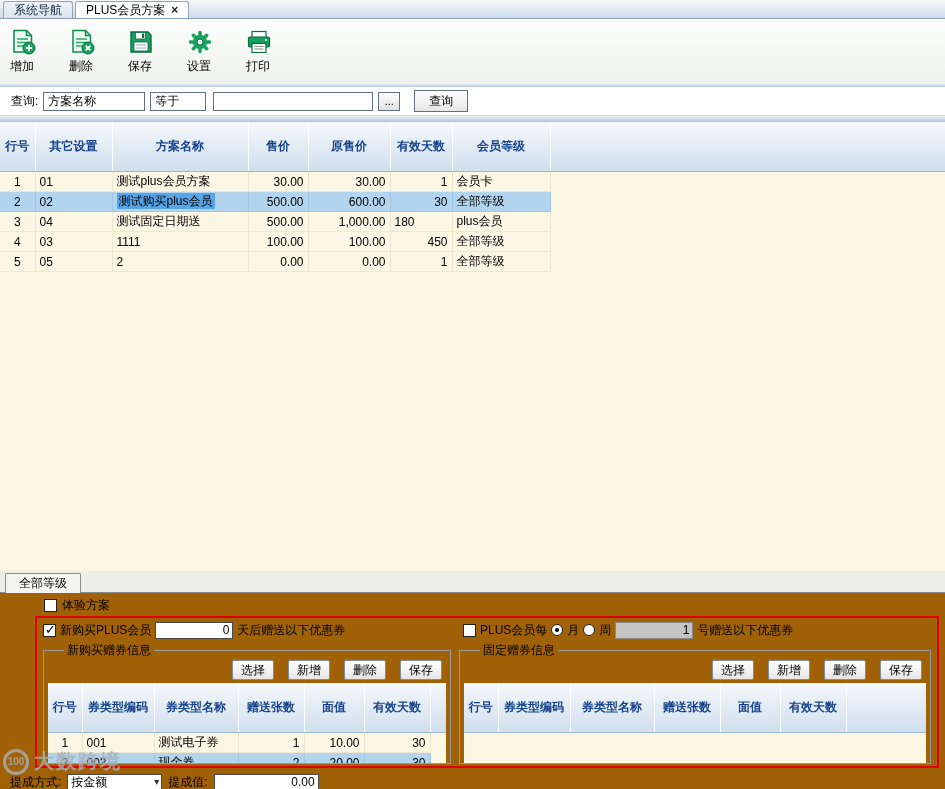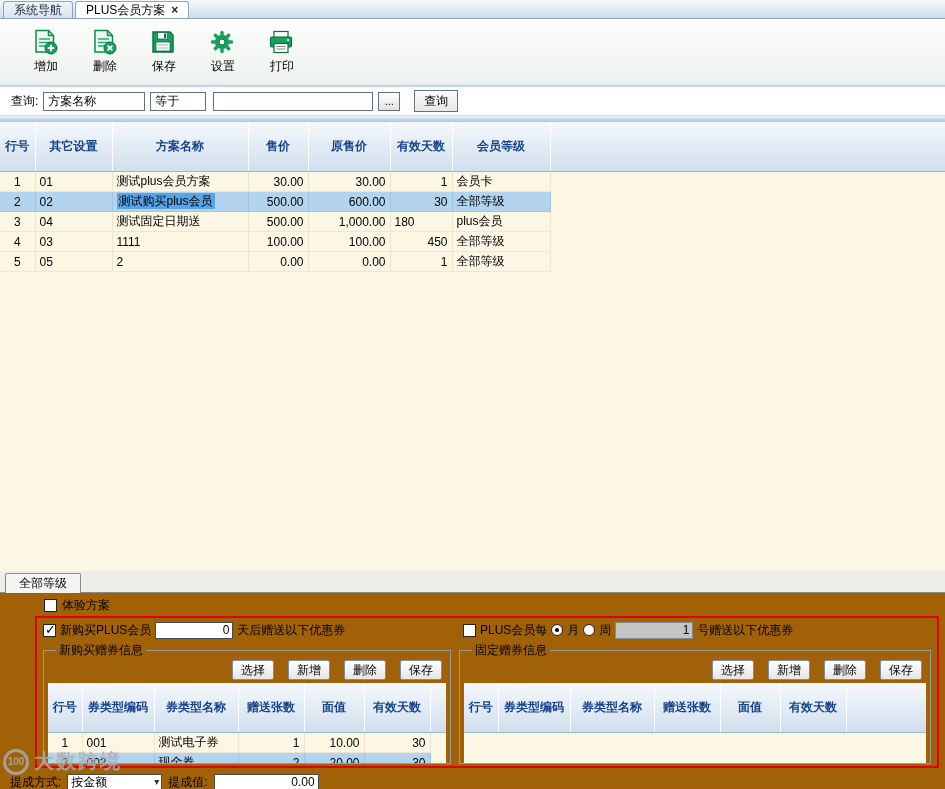--- a/index.html
+++ b/index.html
@@ -8,33 +8,33 @@
   .app { position:relative; width:945px; height:789px; background:#fff; overflow:hidden; }
 
   
   .tabbar { height:19px; background:linear-gradient(#f5f9fc,#cedcea); border-bottom:1px solid #8ca0b8; display:flex; align-items:flex-end; padding-left:3px; }
   .tab { height:17px; display:flex; align-items:center; gap:6px; padding:0 10px; border:1px solid #93a5b8; border-bottom:none; border-radius:3px 3px 0 0; background:linear-gradient(#eef3f8,#d9e3ee); margin-right:2px; color:#17293c; white-space:nowrap; }
   .tab.active { background:#fff; color:#000; }
   .tab-close { font-weight:bold; color:#222; font-size:12px; line-height:1; }
 
   
   .toolbar { height:65px; background:linear-gradient(#fcfdfc,#eef2ee); display:flex; align-items:center; gap:9px; padding-left:9px; }
-  .tool-btn { width:50px; height:58px; display:flex; flex-direction:column; align-items:flex-end; justify-content:center; gap:3px; border:1px solid transparent; border-radius:2px; cursor:pointer; }
+  .tool-btn { width:50px; height:58px; display:flex; flex-direction:column; align-items:flex-start; justify-content:center; gap:3px; border:1px solid transparent; border-radius:2px; cursor:pointer; }
   .tool-icon { width:26px; height:26px; display:block; }
   .tool-label { font-size:12px; }
   .hsep { height:3px; background:linear-gradient(#e4edf4,#b7c9db); }
 
   
   .query-bar { height:28px; background:#fff; display:flex; align-items:center; gap:5px; padding-left:11px; }
   .q-input { height:19px; border:1px solid #63707d; background:#fff; display:flex; align-items:center; padding:0 4px; overflow:hidden; white-space:nowrap; }
   .q-field { width:102px; }
   .q-op { width:56px; }
   .q-keyword { width:160px; margin-left:2px; }
   .q-browse { width:22px; height:19px; border:1px solid #63707d; background:linear-gradient(#ffffff,#e2e2e2); font-size:11px; line-height:1; cursor:pointer; }
-  .q-search { width:44px; height:22px; margin-left:9px; border:1px solid #63707d; background:linear-gradient(#fdfdfd,#e7e7e7); font-size:12px; font-family:inherit; cursor:pointer; }
+  .q-search { width:54px; height:22px; margin-left:9px; border:1px solid #63707d; background:linear-gradient(#fdfdfd,#e7e7e7); font-size:12px; font-family:inherit; cursor:pointer; }
   .blue-band { height:7px; background:linear-gradient(#eef4fa,#a9c3dd); border-top:1px solid #cfdeed; }
 
   
   .grid-wrap { height:449px; background:#fcf6e5; overflow:hidden; }
   table.grid { border-collapse:collapse; width:100%; table-layout:fixed; font-size:12px; }
   table.grid th { height:18px; background:linear-gradient(#f4f8fb,#d0dfee); color:#15428b; font-weight:bold; text-align:center; padding:16px 3px; border-right:1px solid #ffffff; border-bottom:1px solid #9db6d4; overflow:hidden; white-space:nowrap; }
   table.grid th.filler { border-right:none; }
   table.grid td { height:20px; padding:0 4px; border-right:1px solid #efe5cc; border-bottom:1px solid #f0e7d2; overflow:hidden; white-space:nowrap; vertical-align:middle; }
   table.grid td.filler { border:none; background:transparent; }
   table.grid tr.selected td { background:#b3d4ef; border-right-color:#a2c4e3; border-bottom-color:#a2c4e3; }
@@ -54,21 +54,21 @@
   .rb-row { display:flex; align-items:center; height:20px; }
   .rb-left { display:flex; align-items:center; gap:4px; width:420px; }
   .rb-right { display:flex; align-items:center; gap:4px; }
   label.inline { display:flex; align-items:center; gap:4px; cursor:pointer; white-space:nowrap; }
   .mini-input { width:78px; height:17px; border:1px solid #4a4a4a; background:#fff; display:flex; align-items:center; justify-content:flex-end; padding:0 3px; overflow:hidden; }
   .mini-input.gray { background:#c4c4c4; border-color:#8a8a8a; }
   .groups { display:flex; gap:8px; margin-top:2px; height:122px; }
   fieldset.group { border:1px solid #9a9a9a; padding:0 4px 3px; background:transparent; }
   fieldset.left-group { width:408px; }
   fieldset.right-group { flex:1; }
-  legend { padding:0 3px; margin-left:8px; font-size:12px; }
+  legend { padding:0 3px; margin-left:16px; font-size:12px; }
   .group-buttons { display:flex; justify-content:flex-end; gap:14px; padding:1px 4px 3px 0; }
   .group-buttons button { width:42px; height:20px; border:1px solid #7f8f9f; background:linear-gradient(#ffffff,#e5e5e5); border-radius:2px; font-size:12px; font-family:Liberation Serif, serif; cursor:pointer; }
   .sub-grid-wrap { height:80px; background:#fcf6e5; overflow:hidden; }
 
   .footer-row { display:flex; align-items:center; gap:6px; margin:4px 0 0 10px; height:20px; }
   .combo { width:95px; justify-content:flex-start; position:relative; padding-right:12px; }
   .combo::after { content:"\25BE"; position:absolute; right:2px; top:1px; font-size:10px; color:#333; }
   .val-input { width:105px; }
 
   

